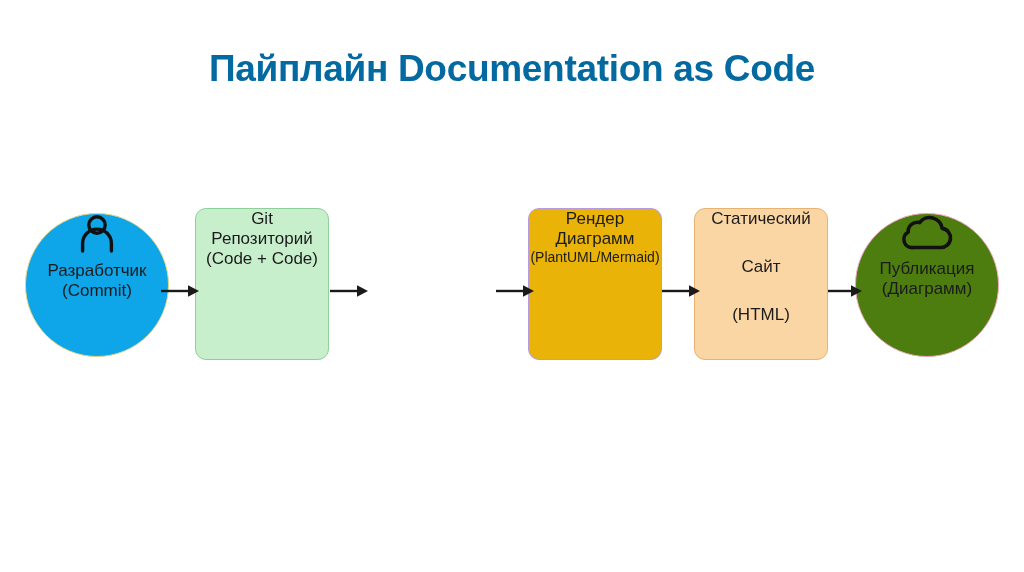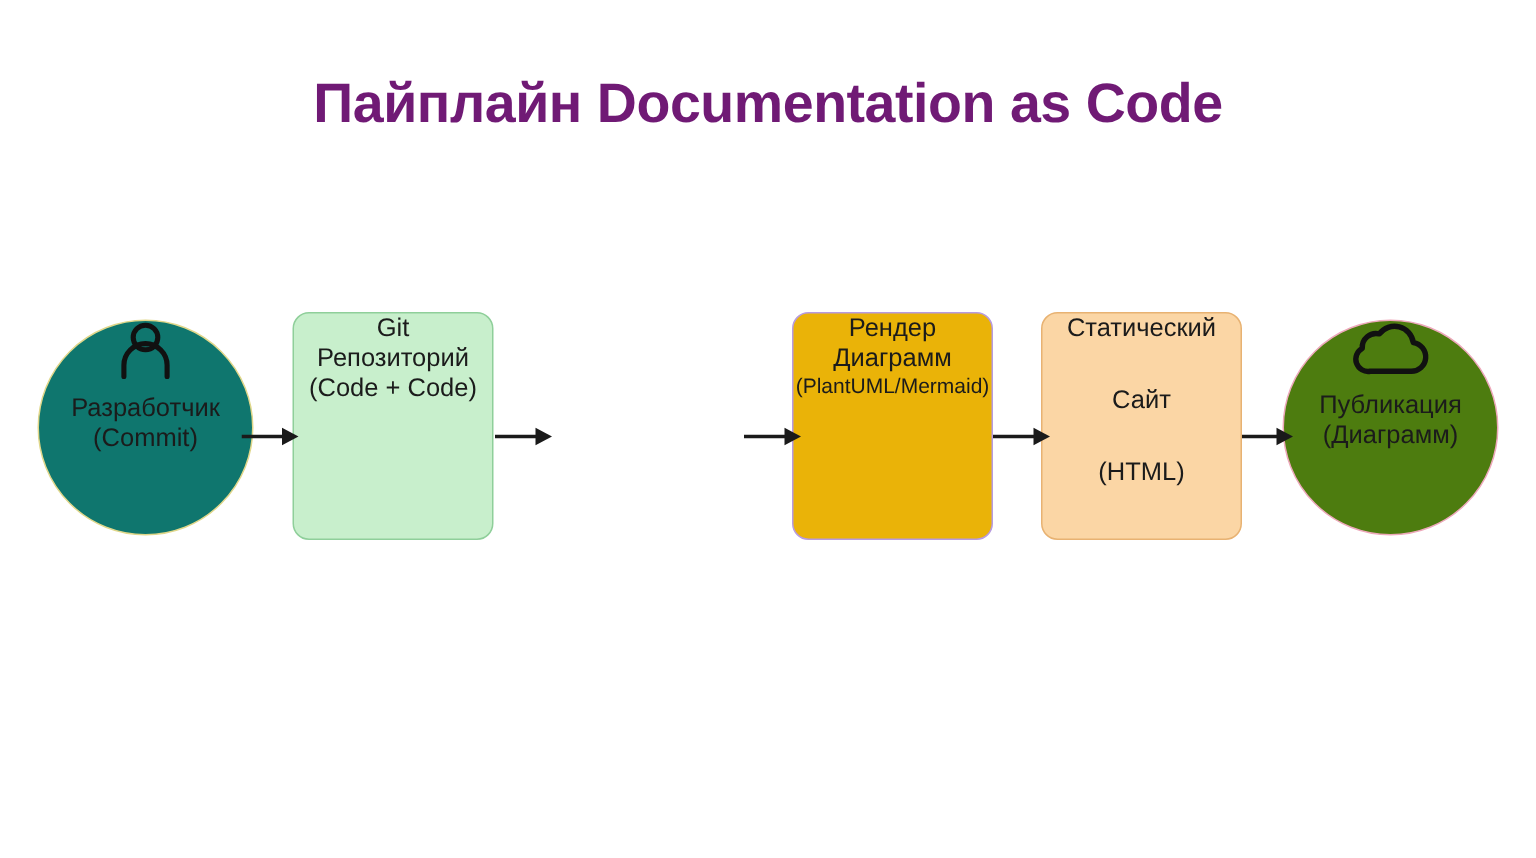--- a/index.html
+++ b/index.html
@@ -25,21 +25,21 @@
   
   #title {
     position: absolute;
     left: 0;
     top: 48px;
     width: 1024px;
     text-align: center;
     font-size: 37px;
     font-weight: bold;
     letter-spacing: -0.3px;
-    color: #701a75;
+    color: #0369a1;
     white-space: nowrap;
   }
 
   
   #pipeline {
     position: absolute;
     left: 0;
     top: 205px;
     width: 1024px;
     height: 160px;
@@ -86,21 +86,21 @@
 
   
   #node-developer { left: 25px; }
   #node-git       { left: 195px; }
   #node-ci        { left: 362px; }
   #node-render    { left: 528px; }
   #node-site      { left: 694px; gap: 28px; }
   #node-publish   { left: 855px; }
 
   
-  #node-developer { background: #0f766e; border: 1.6px solid #e0d78a; }
+  #node-developer { background: #0ea5e9; border: 1.6px solid #e0d78a; }
   #node-git       { background: #c8efcc; border: 1.6px solid #8fcf9a; }
   #node-ci        { background: #bee3f8; border: 1.6px solid #86c2e4; }
   #node-render    { background: #eab308; border: 1.6px solid #b79be0; }
   #node-site      { background: #fbd6a5; border: 1.6px solid #e8b272; }
   #node-publish   { background: #4d7c0f; border: 1.6px solid #eda8ba; }
 
   
   .arrow {
     position: absolute;
     top: 79px;

